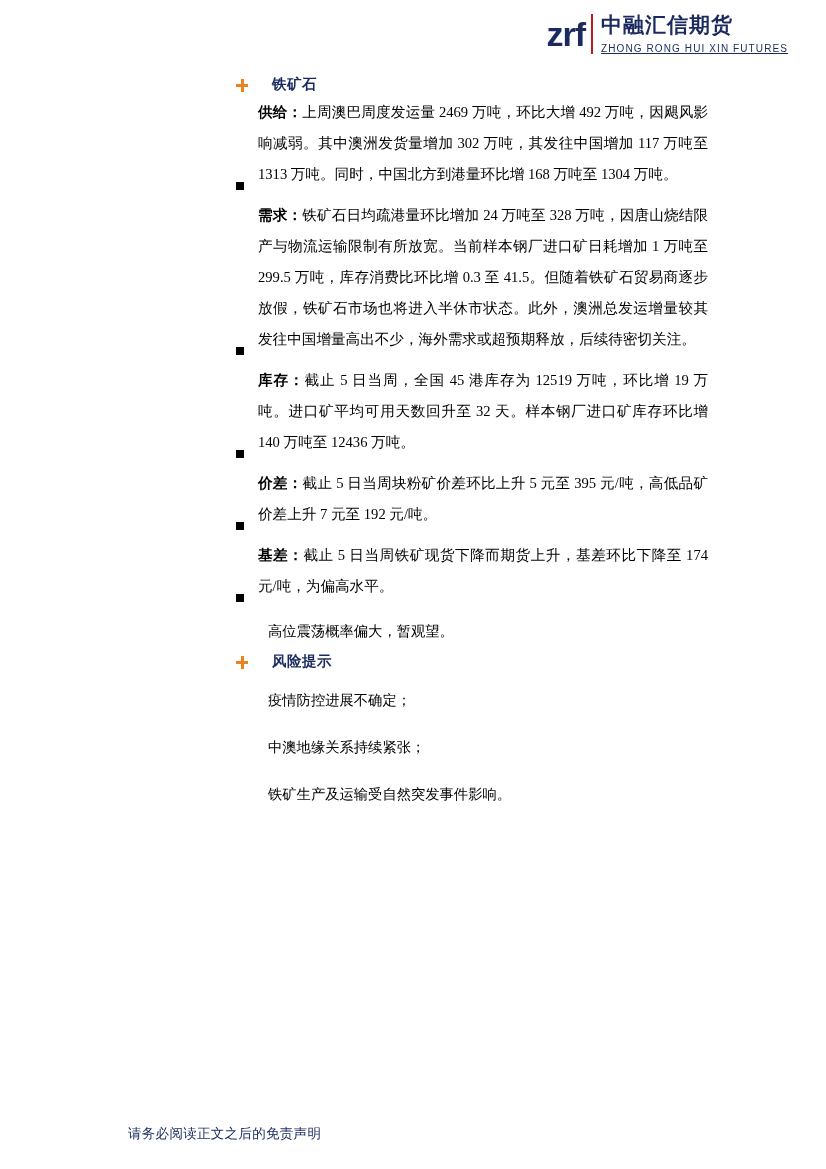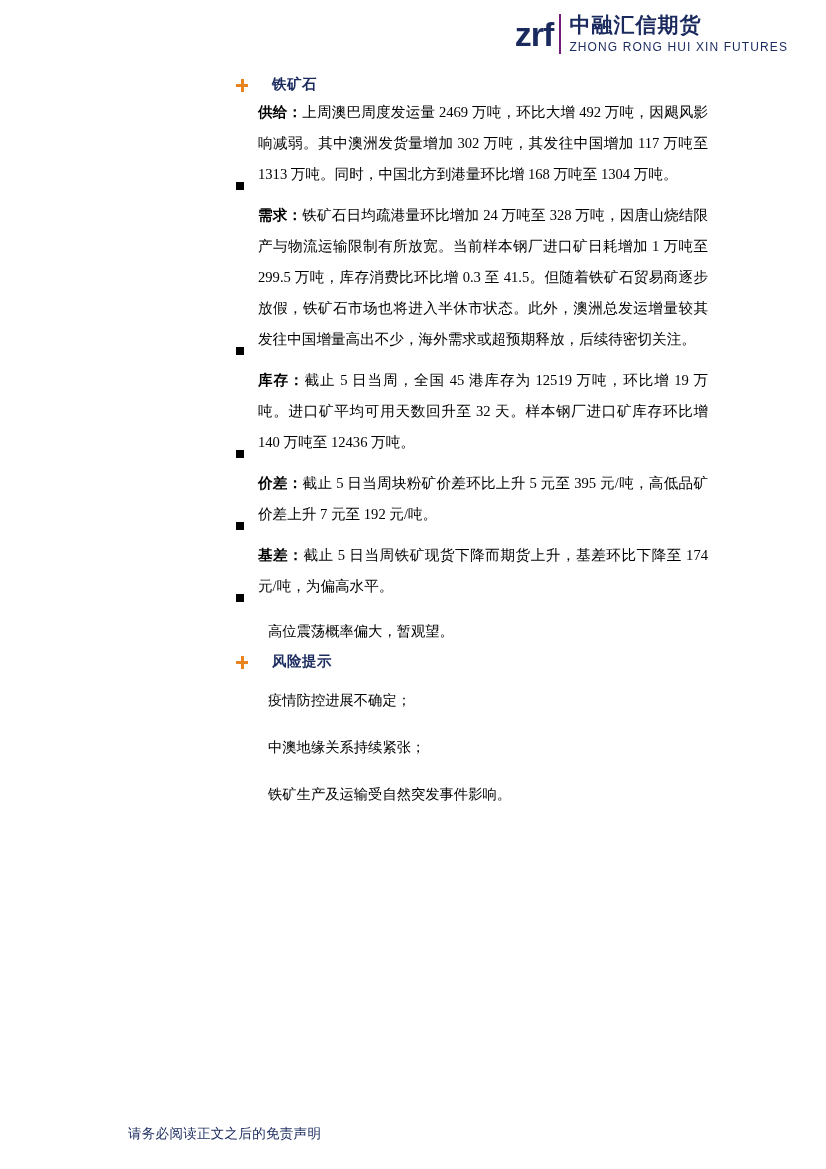--- a/index.html
+++ b/index.html
@@ -32,45 +32,46 @@
     gap: 8px;
   }
   .logo-mark {
     font-family: "Liberation Sans", sans-serif;
     font-weight: bold;
     font-size: 34px;
     letter-spacing: -1px;
     color: #1a2a5e;
     line-height: 1;
     padding-right: 6px;
-    border-right: 2px solid #701a75;
+    border-right: 2px solid #b91c1c;
     display: flex;
     align-items: center;
     height: 40px;
   }
   .logo-text-wrap {
     display: flex;
     flex-direction: column;
     justify-content: space-between;
     height: 40px;
   }
   .logo-cn {
     font-family: "Liberation Sans", sans-serif;
     font-weight: bold;
     font-size: 21px;
     color: #1a2a5e;
     letter-spacing: 1px;
     line-height: 1.05;
   }
   .logo-en {
     font-family: "Liberation Sans", sans-serif;
-    font-size: 12px;
+    font-size: 10px;
     color: #1a2a5e;
     letter-spacing: 1.1px;
     margin-top: 2px;
+    text-decoration: underline;
   }
 
   
   .content {
     position: absolute;
     left: 128px;
     top: 76px;
     width: 580px;
   }
 

